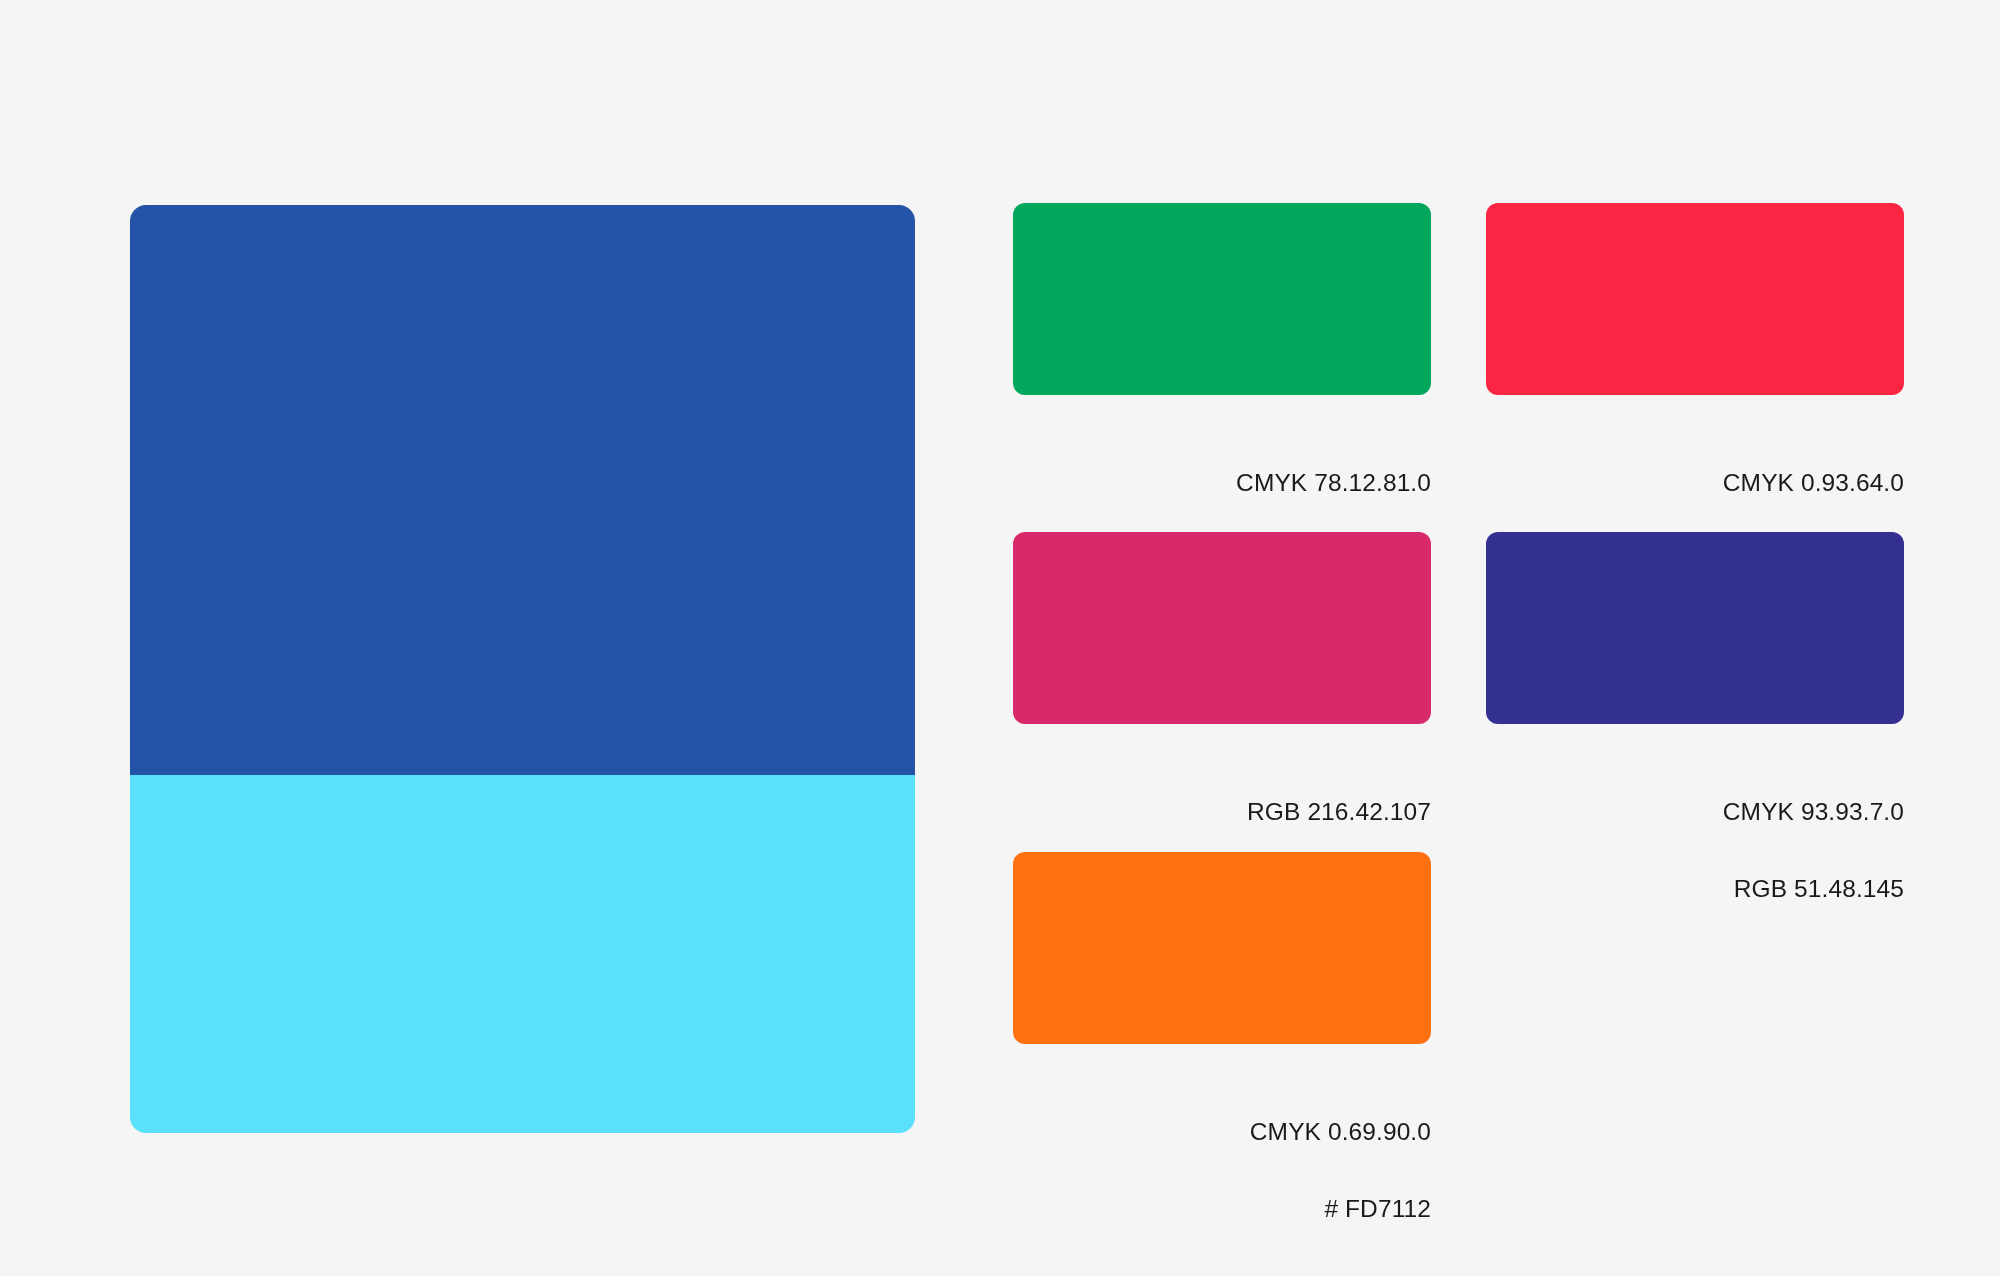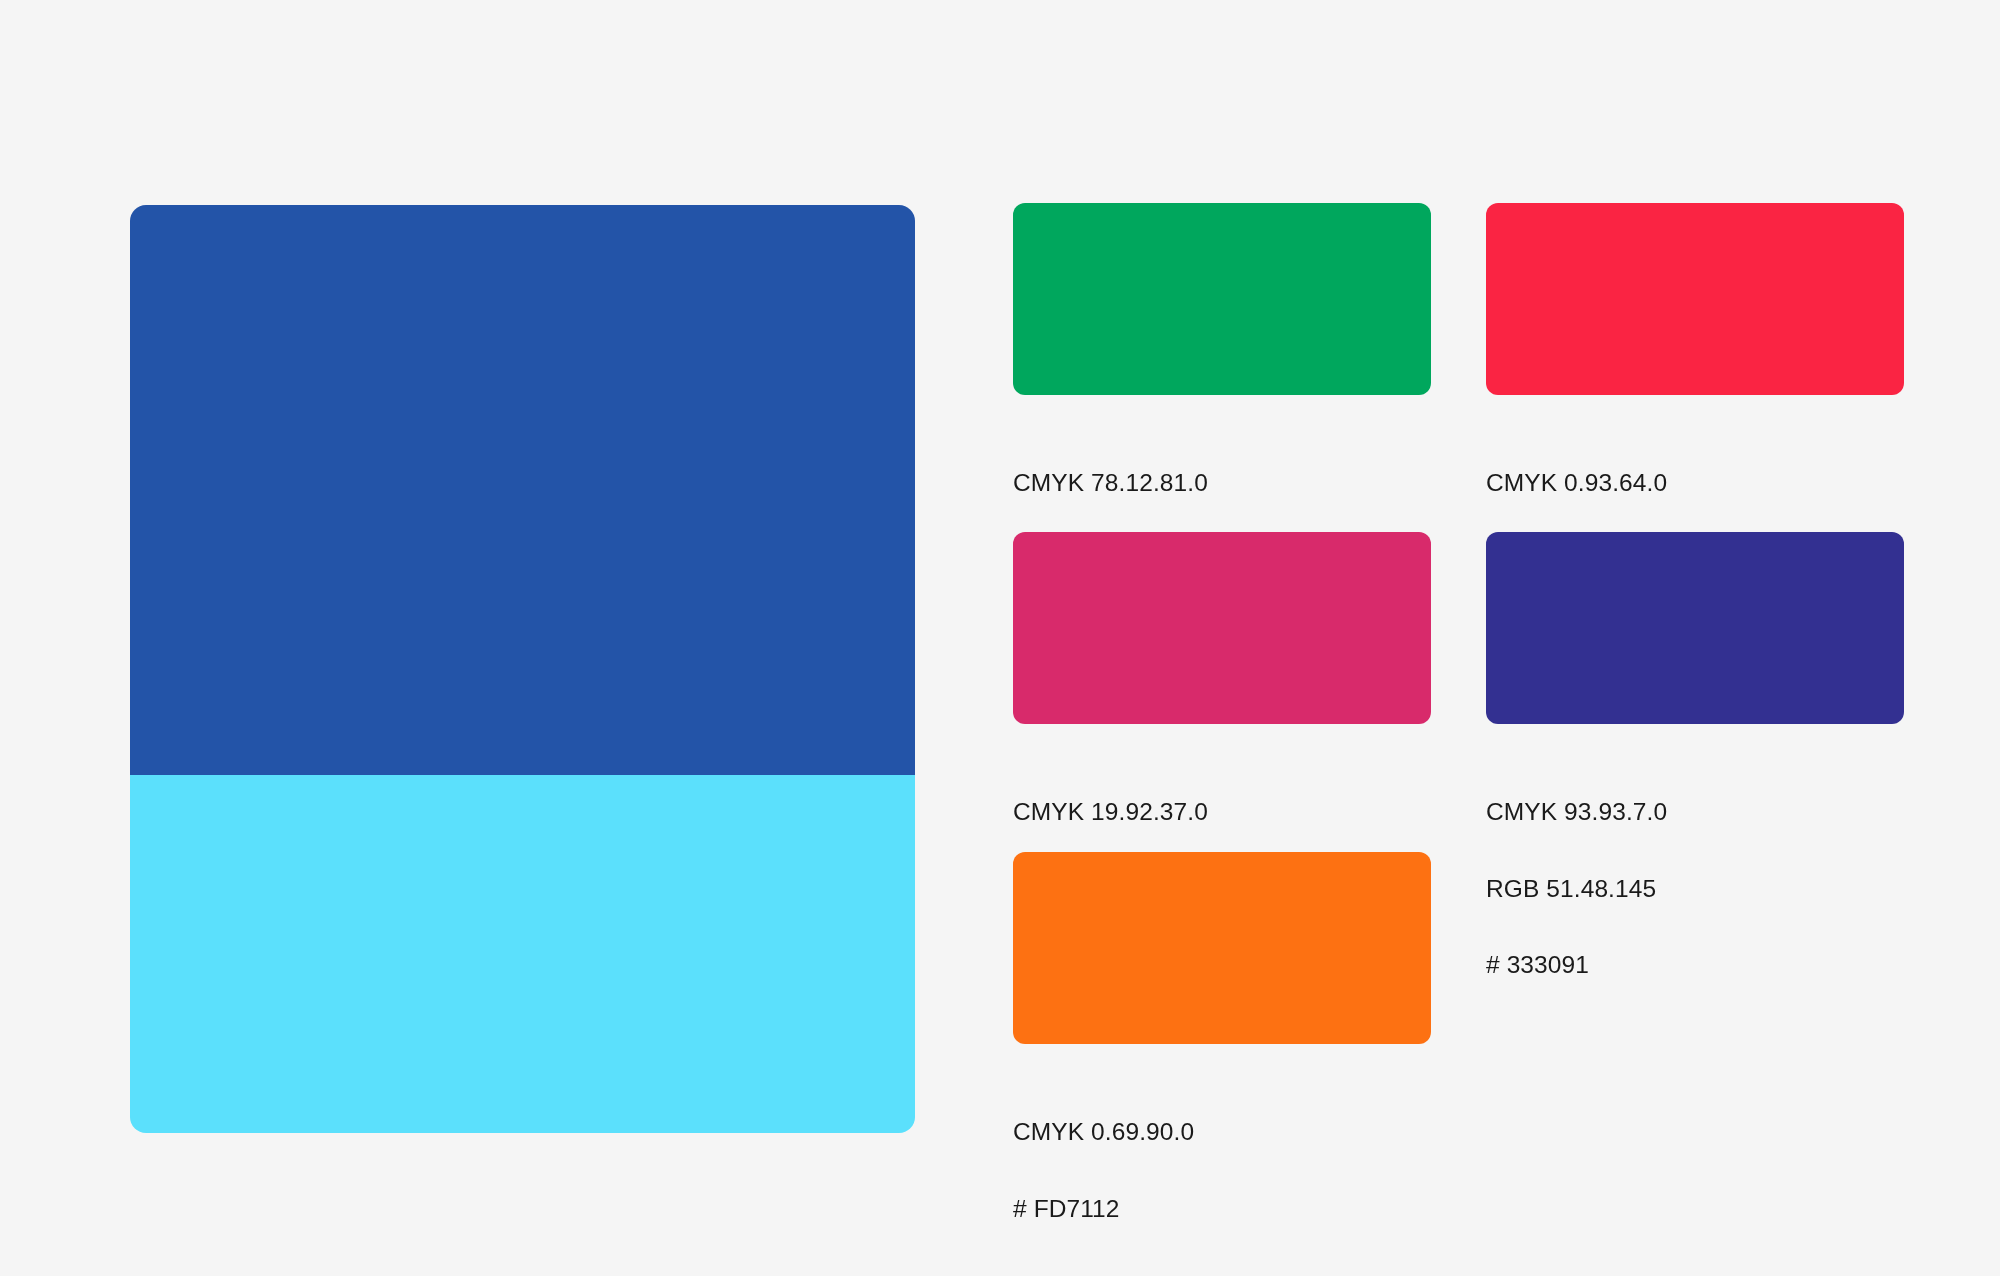--- a/index.html
+++ b/index.html
@@ -70,21 +70,21 @@
     letter-spacing: 0.1px;
     white-space: pre;
   }
   .swatch-info .info-line {
     display: block;
   }
 </style>
 </head>
 <body style="background: rgb(245, 245, 245);">
 
-<div id="palette-board" style="background: rgb(245, 245, 245);">
+<div id="palette-board" style="background: rgb(245, 245, 245); text-align: right;">
 
   <div class="hero-swatch">
     <div class="hero-half hero-half-top" style="background-color: rgb(35, 84, 168);"></div>
     <div class="hero-half hero-half-bottom" style="background-color: rgb(91, 224, 252);"></div>
   </div>
 
   <div class="swatch-grid">
 
     <div class="swatch-card col-left row-1">
       <div class="swatch-chip" style="background-color: rgb(0, 167, 93);"></div>
@@ -100,32 +100,30 @@
       <div class="swatch-info">
         <span class="info-line">CMYK 0.93.64.0</span>
         <span class="info-line">RGB 250.36.67</span>
         <span class="info-line"># FA2443</span>
       </div>
     </div>
 
     <div class="swatch-card col-left row-2">
       <div class="swatch-chip" style="background-color: rgb(216, 42, 107);"></div>
       <div class="swatch-info">
-        <span class="info-line">CMYK 19.92.37.0</span>
         <span class="info-line">RGB 216.42.107</span>
         <span class="info-line">#D82A6B</span>
       </div>
     </div>
 
     <div class="swatch-card col-right row-2">
       <div class="swatch-chip" style="background-color: rgb(51, 48, 145);"></div>
       <div class="swatch-info">
         <span class="info-line">CMYK 93.93.7.0</span>
         <span class="info-line">RGB 51.48.145</span>
-        <span class="info-line"># 333091</span>
       </div>
     </div>
 
     <div class="swatch-card col-left row-3">
       <div class="swatch-chip" style="background-color: rgb(253, 113, 18);"></div>
       <div class="swatch-info">
         <span class="info-line">CMYK 0.69.90.0</span>
         <span class="info-line"># FD7112</span>
       </div>
     </div>

